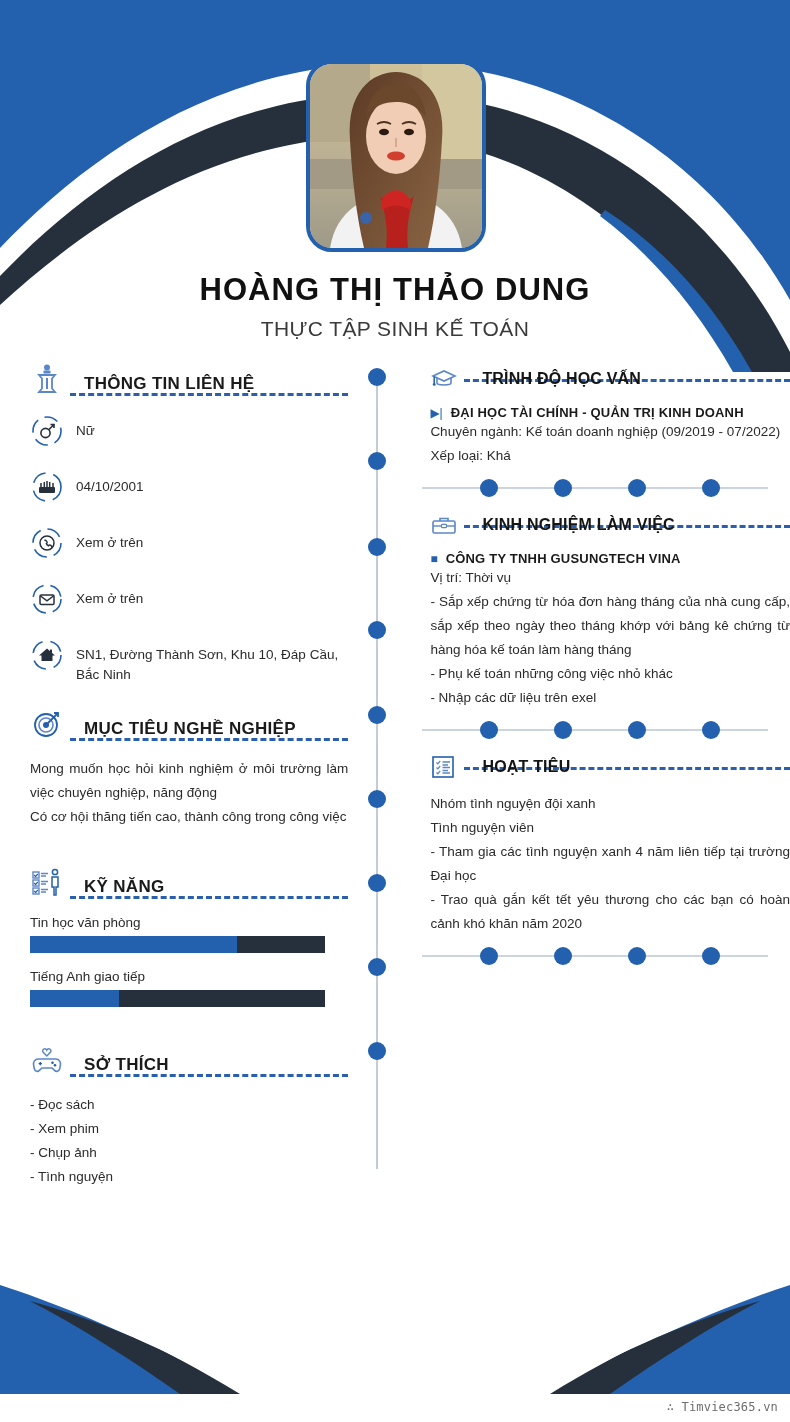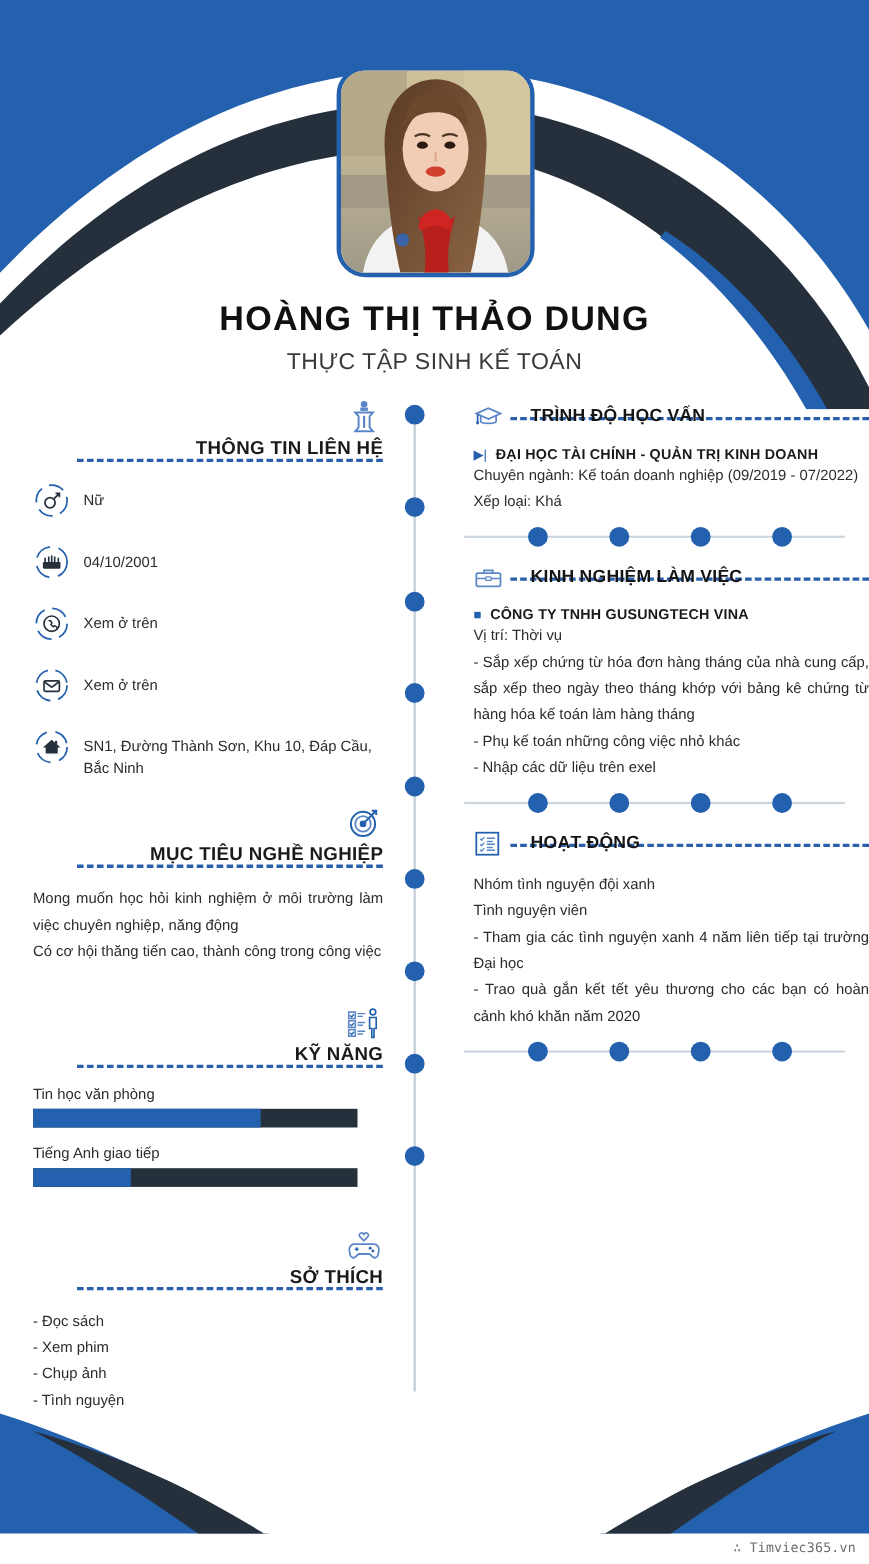--- a/index.html
+++ b/index.html
@@ -36,21 +36,21 @@
     font-size: 21px; font-weight: 400; letter-spacing: .4px;
     color: #3a3a3a; margin-top: 9px;
   }
 
   
   .columns { position: absolute; top: 362px; left: 0; width: 790px; display: flex; }
   .col-left  { width: 380px; padding: 0 28px 0 30px; }
   .col-right { width: 418px; position: relative; padding-left: 30px; }
 
   
-  .sec-head { display: flex; align-items: flex-end; gap: 2px; position: relative; flex-direction: column; }
+  .sec-head { display: flex; align-items: flex-end; gap: 20px; position: relative; }
   .sec-icon { width: 34px; height: 34px; flex: 0 0 34px; display: flex; align-items: center; justify-content: center; }
   .sec-icon svg { display: block; }
   .sec-title {
     font-size: 17px; font-weight: 700; letter-spacing: .3px; color: #1a1a1a;
     white-space: nowrap; padding-bottom: 2px;
   }
   .sec-head .dash-under {
     position: absolute; left: 40px; right: 0; bottom: 0px;
     border-bottom: 3px dashed #2a5fae; height: 0;
   }
@@ -405,21 +405,21 @@
         <span class="r-icon">
           <svg width="26" height="26" viewBox="0 0 26 26">
             <rect x="3" y="3" width="20" height="20" fill="none" stroke="#2360ad" stroke-width="1.6"></rect>
             <path d="M6.5 8.5 l1.3 1.3 l2.4-2.8" fill="none" stroke="#5b86c7" stroke-width="1.3"></path>
             <path d="M6.5 13.5 l1.3 1.3 l2.4-2.8" fill="none" stroke="#5b86c7" stroke-width="1.3"></path>
             <path d="M6.5 18.5 l1.3 1.3 l2.4-2.8" fill="none" stroke="#5b86c7" stroke-width="1.3"></path>
             <path d="M12.5 8 h7.5 M12.5 11 h5.5 M12.5 13.5 h7.5 M12.5 16.5 h5.5 M12.5 19 h7.5" stroke="#5b86c7" stroke-width="1.3"></path>
           </svg>
         </span>
         <span class="r-dashline"></span>
-        <span class="r-title">HOẠT ĐỘNG</span>
+        <span class="r-title">HOẠT TIÊU</span>
       </div>
       <div style="margin-top:8px">
         <div class="r-line">Nhóm tình nguyện đội xanh</div>
         <div class="r-line">Tình nguyện viên</div>
         <div class="r-line r-just">- Tham gia các tình nguyện xanh  4 năm liên tiếp tại trường Đại học</div>
         <div class="r-line r-just">- Trao quà gắn kết tết yêu thương cho các bạn có hoàn cảnh khó khăn năm 2020</div>
       </div>
     </div>
 
     <div class="h-divider">

